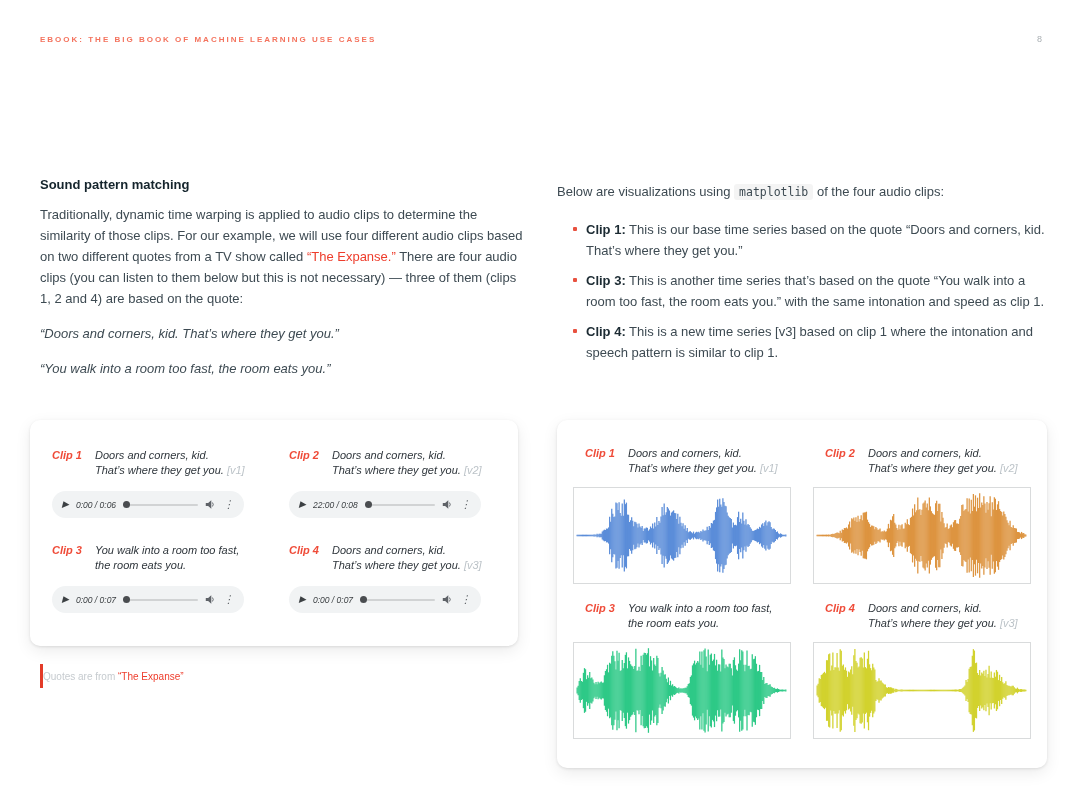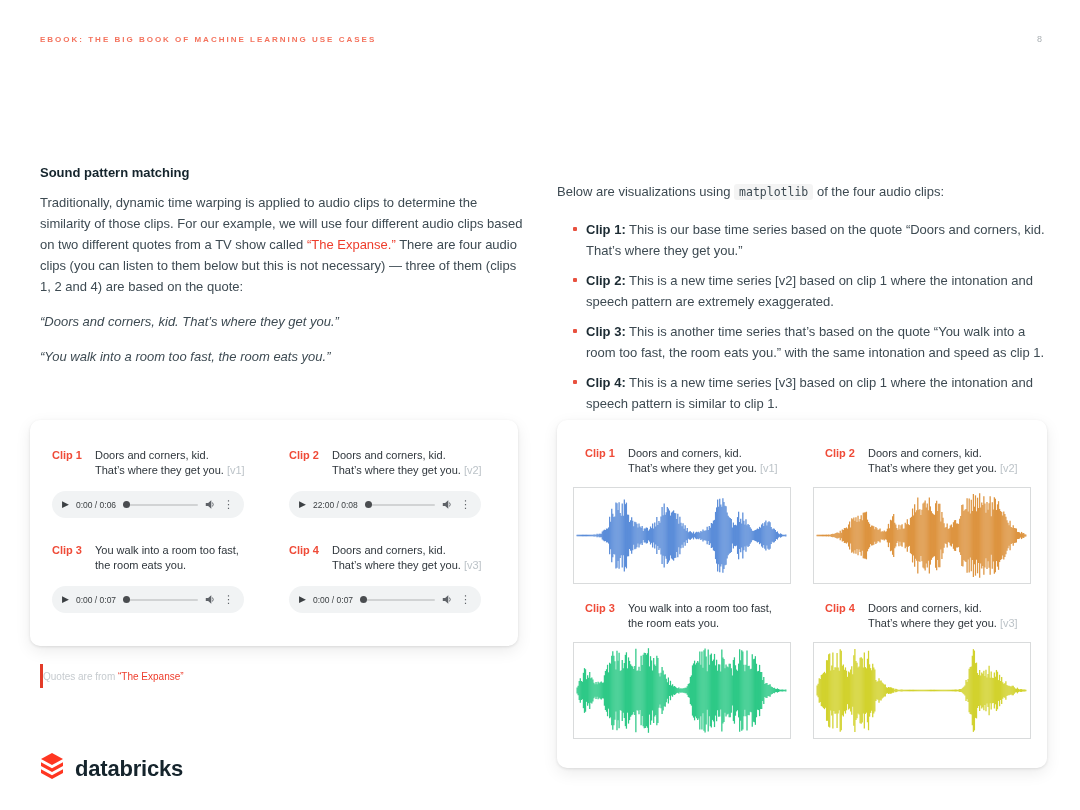--- a/index.html
+++ b/index.html
@@ -6,35 +6,35 @@
   body{font-family:"Liberation Sans",sans-serif;}
   .page{position:relative;width:1080px;height:810px;background:#ffffff;overflow:hidden;}
 
   
   .topbar{position:absolute;left:40px;right:38px;top:34px;display:flex;justify-content:space-between;align-items:center;}
   .ebook-title{font-size:8px;font-weight:700;letter-spacing:2px;color:#f4735e;text-transform:uppercase;}
   .page-num{font-size:9px;color:#a9afb3;}
 
   
   .col-left{position:absolute;left:40px;top:162px;width:484px;font-size:13px;line-height:21px;color:#3d4a52;}
-  .col-left h2{font-size:13px;font-weight:700;color:#14242c;margin:0 0 9px 0;}
+  .col-left h2{font-size:13px;font-weight:700;color:#14242c;margin:12px 0 9px 0;}
   .col-left p{margin:8px 0 10px 0;}
   .quote{font-style:italic;margin:14px 0 14px 0 !important;}
   .red{color:#ee3d2c;}
 
   .col-right{position:absolute;left:557px;top:168px;width:492px;font-size:13px;line-height:21px;color:#3d4a52;}
   .mpl{font-family:"DejaVu Sans Mono",monospace;font-size:11.5px;background:#f4f4f4;padding:1px 5px;border-radius:3px;color:#3d4a52;}
   ul.bullets{list-style:none;margin:16px 0 0 0;padding:0 0 0 16px;}
   ul.bullets li{position:relative;padding-left:13px;margin-bottom:9px;}
   ul.bullets li::before{content:"";position:absolute;left:0;top:8px;width:4px;height:4px;background:#e8513f;border-radius:1px;}
   ul.bullets b{font-weight:700;color:#1c2b33;}
 
   
   .card{position:absolute;background:#fff;border-radius:10px;
-        box-shadow:0 1px 3px rgba(0,0,0,.10),0 5px 16px rgba(0,0,0,.08);box-sizing:border-box;}
+        box-shadow:0 1px 3px rgba(0,0,0,.10),0 5px 16px rgba(0,0,0,.08);box-sizing:border-box;font-style:italic;}
   .card-audio{left:30px;top:420px;width:488px;height:226px;padding:28px 22px 24px 22px;
         display:grid;grid-template-columns:1fr 1fr;column-gap:30px;row-gap:16px;}
   .clip-head{display:flex;gap:10px;font-size:11px;line-height:15px;}
   .clip-label{color:#ef4b38;font-weight:700;min-width:33px;}
   .clip-text{color:#2e353b;}
   .ver{color:#bcc3c8;}
 
   .player{margin-top:13px;width:192px;height:27px;background:#f1f3f4;border-radius:14px;
         display:flex;align-items:center;padding:0 10px;gap:7px;box-sizing:border-box;}
   .play{font-size:9px;color:#3c4043;line-height:1;cursor:pointer;}
@@ -72,21 +72,20 @@
     <h2>Sound pattern matching</h2>
     <p><span>Traditionally, dynamic time warping is applied to audio clips to determine the similarity of those clips. For our example, we will use four different audio clips based on two different quotes from a TV show called </span><span class="red">“The Expanse.”</span><span> There are four audio clips (you can listen to them below but this is not necessary) — three of them (clips 1, 2 and 4) are based on the quote:</span></p>
     <p class="quote">“Doors and corners, kid. That’s where they get you.”</p>
     <p class="quote">“You walk into a room too fast, the room eats you.”</p>
   </section>
 
   <section class="col-right">
     <p><span>Below are visualizations using </span><code class="mpl">matplotlib</code><span> of the four audio clips:</span></p>
     <ul class="bullets">
       <li><b>Clip 1:</b><span> This is our base time series based on the quote “Doors and corners, kid. That’s where they get you.”</span></li>
-      <li><b>Clip 2:</b><span> This is a new time series [v2] based on clip 1 where the intonation and speech pattern are extremely exaggerated.</span></li>
       <li><b>Clip 3:</b><span> This is another time series that’s based on the quote “You walk into a room too fast, the room eats you.” with the same intonation and speed as clip 1.</span></li>
       <li><b>Clip 4:</b><span> This is a new time series [v3] based on clip 1 where the intonation and speech pattern is similar to clip 1.</span></li>
     </ul>
   </section>
 
   <div class="card card-audio">
 
     <div class="clip-cell">
       <div class="clip-head">
         <span class="clip-label">Clip 1</span>
@@ -1051,26 +1050,14 @@
               <line x1="200" y1="45.5" x2="200" y2="47.5"></line>
               <line x1="201" y1="45.6" x2="201" y2="47.4"></line>
               <line x1="202" y1="45.7" x2="202" y2="47.3"></line>
             </g>
           </svg>
         </div>
     </div>
 
   </div>
 
-  <div class="footer">
-    <span>
-      <svg width="28" height="30" viewBox="0 0 28 30">
-        <g fill="#ff3621">
-          <path d="M14 1 L25 7 L14 13 L3 7 Z"></path>
-          <path d="M3 10.2 L14 16.2 L25 10.2 L25 14 L14 20 L3 14 Z"></path>
-          <path d="M3 17.2 L14 23.2 L25 17.2 L25 21 L14 27 L3 21 Z"></path>
-        </g>
-      </svg>
-    </span>
-    <span class="wordmark">databricks</span>
-  </div>
 
 </div>
 
 </body></html>

